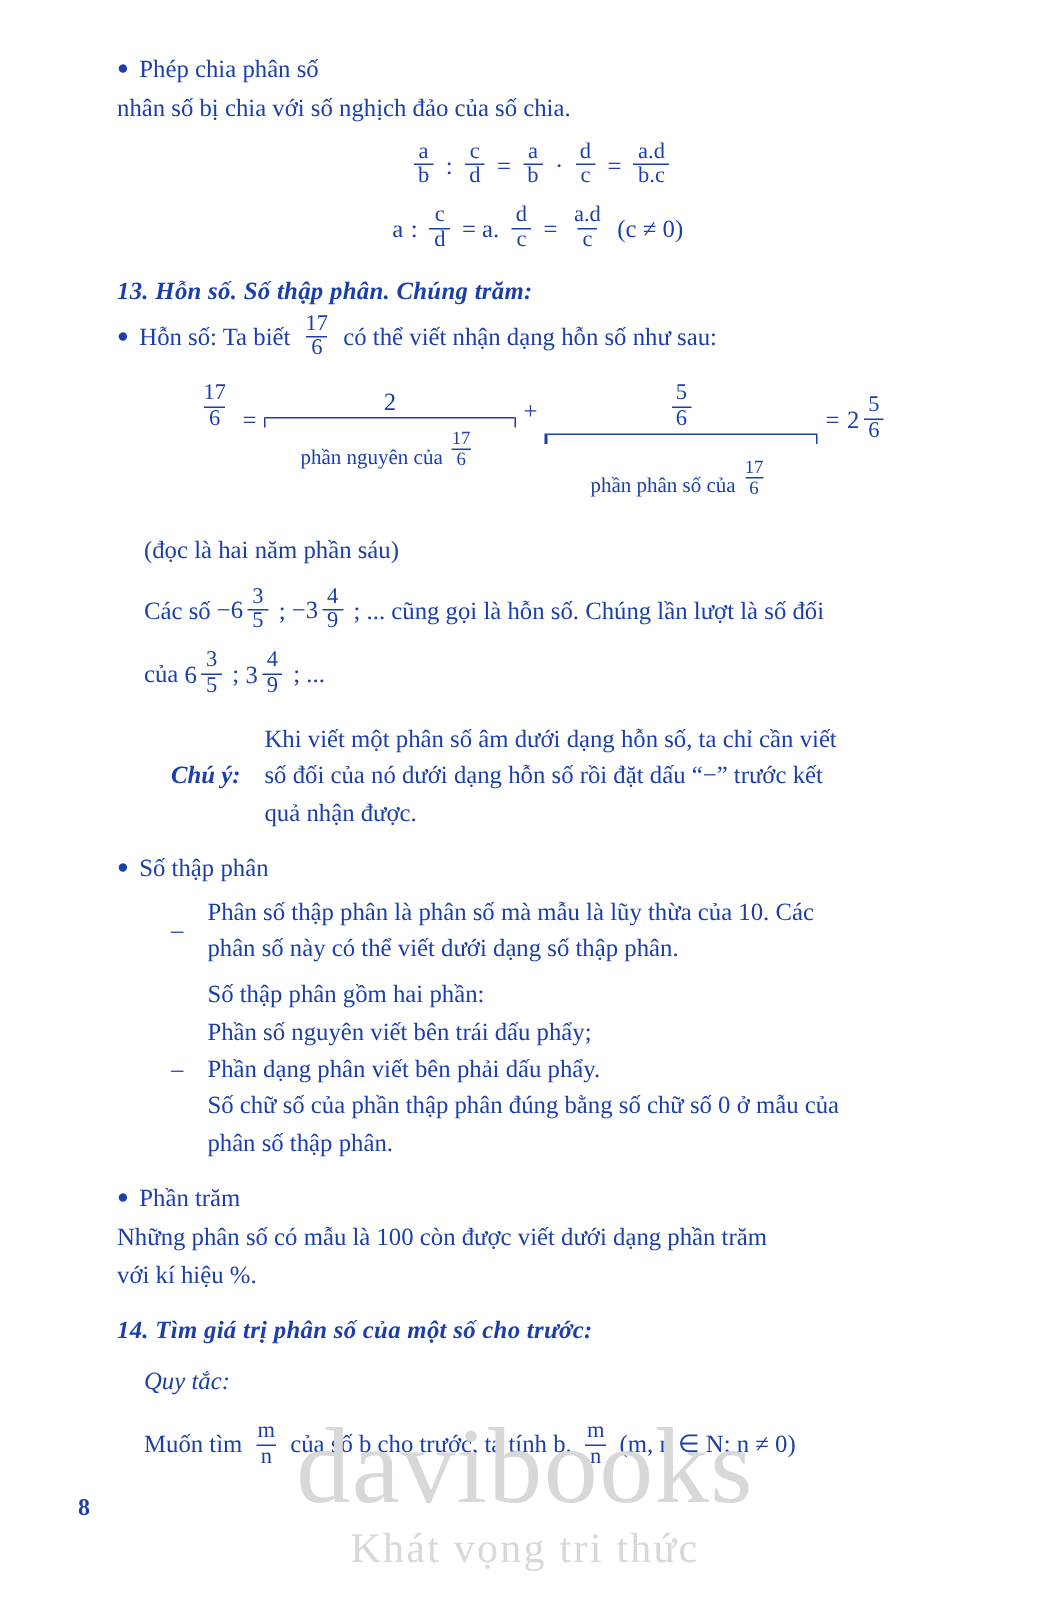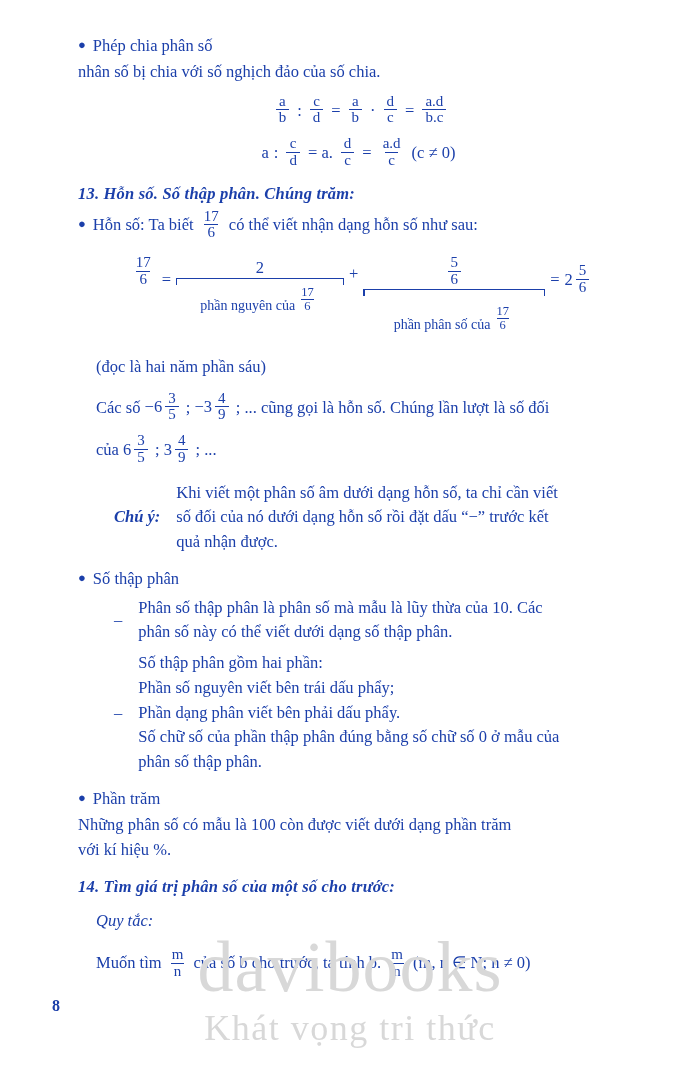--- a/index.html
+++ b/index.html
@@ -147,21 +147,21 @@
   }
   .wm-main {
     font-family: "Liberation Serif", serif;
     font-size: 72px;
     color: #d8d8d8;
     letter-spacing: 1px;
     line-height: 1;
   }
   .wm-sub {
     font-family: "Liberation Serif", serif;
-    font-size: 36px;
+    font-size: 28px;
     color: #d8d8d8;
     letter-spacing: 1.5px;
     margin-top: 4px;
   }
 
   .note-label {
     font-style: italic;
     font-weight: bold;
   }
   .ital { font-style: italic; }

